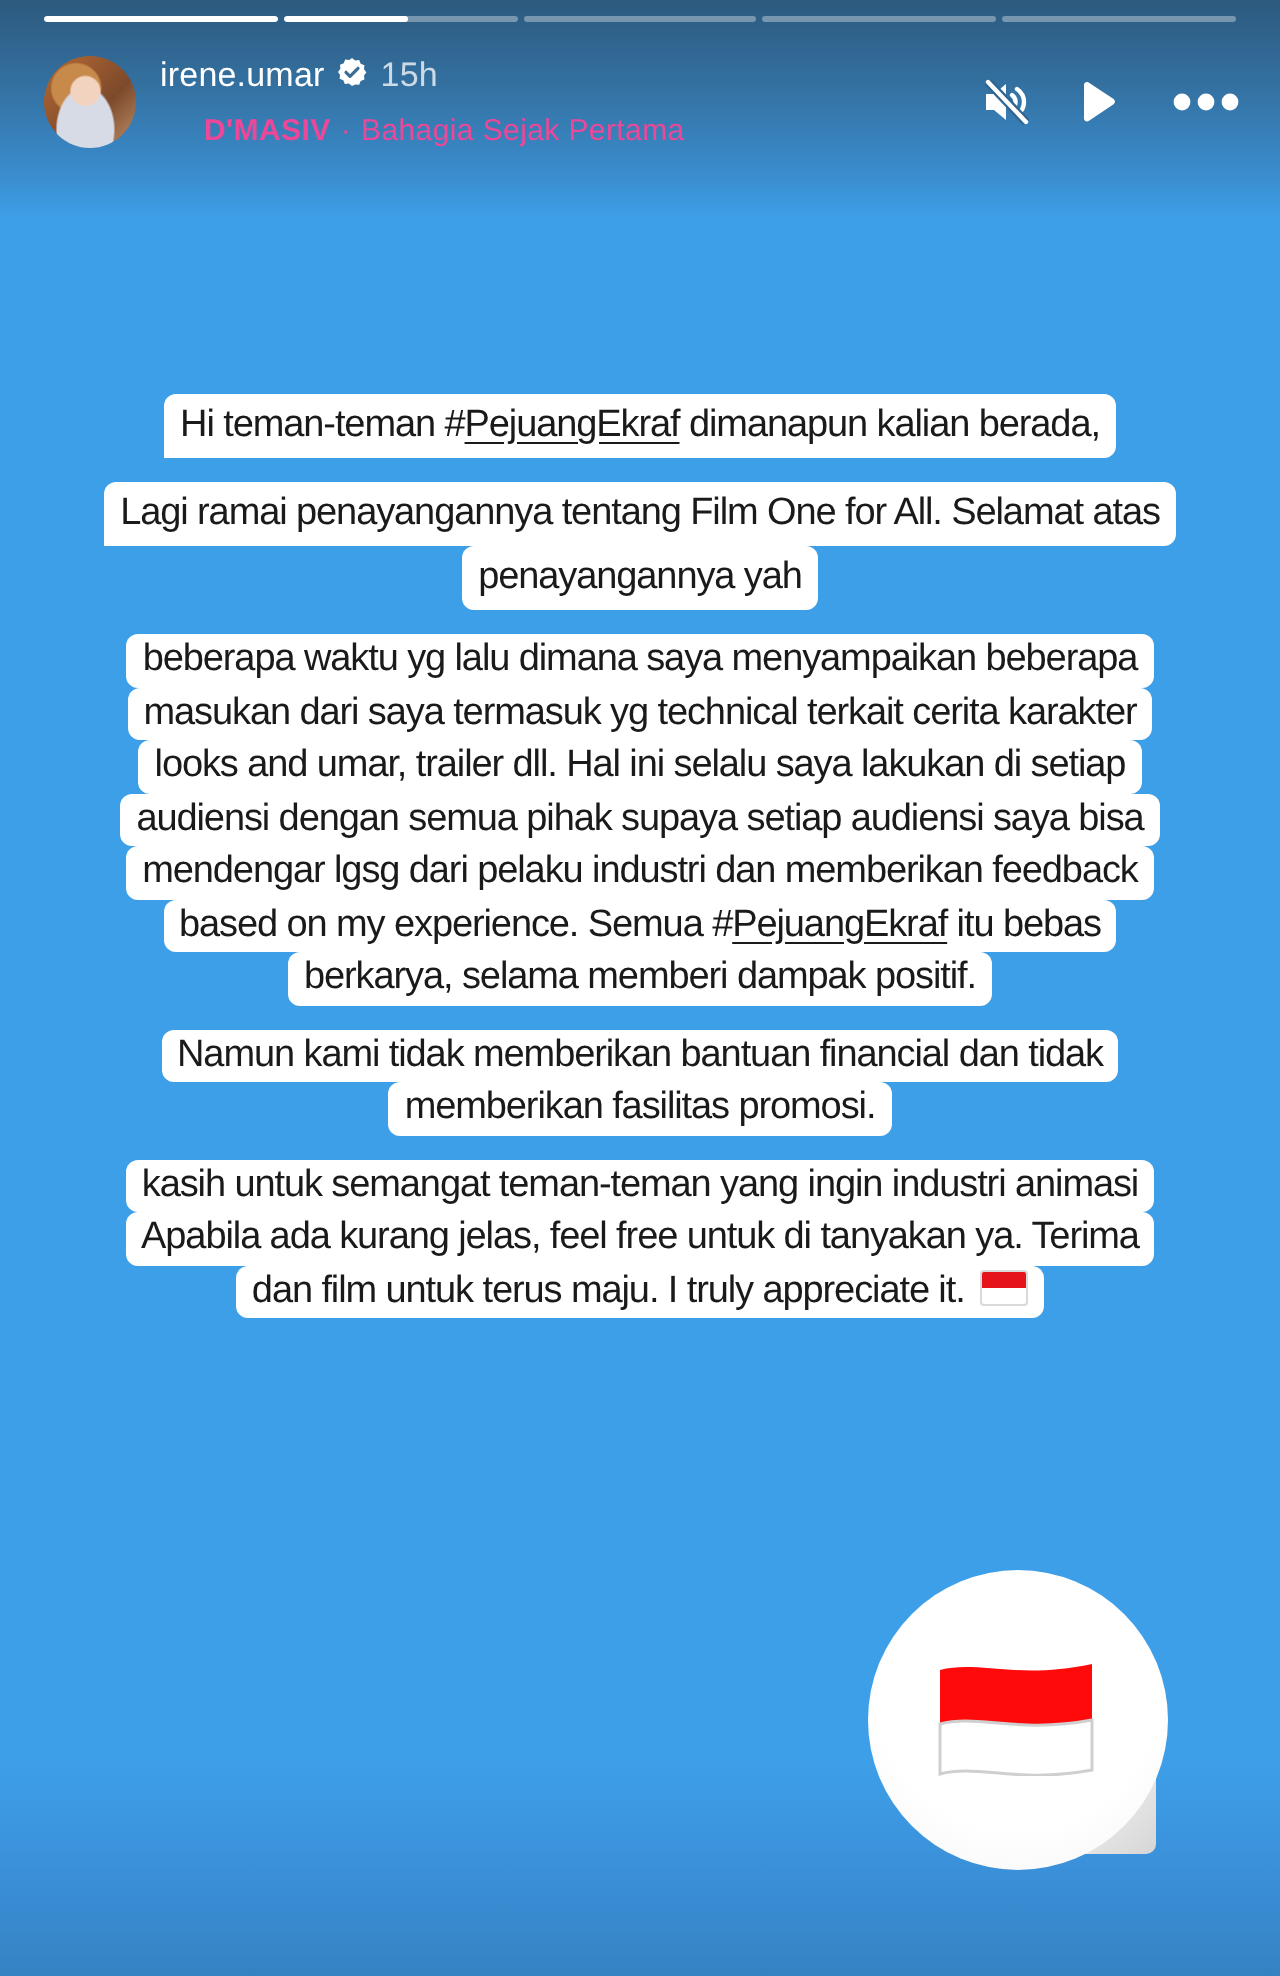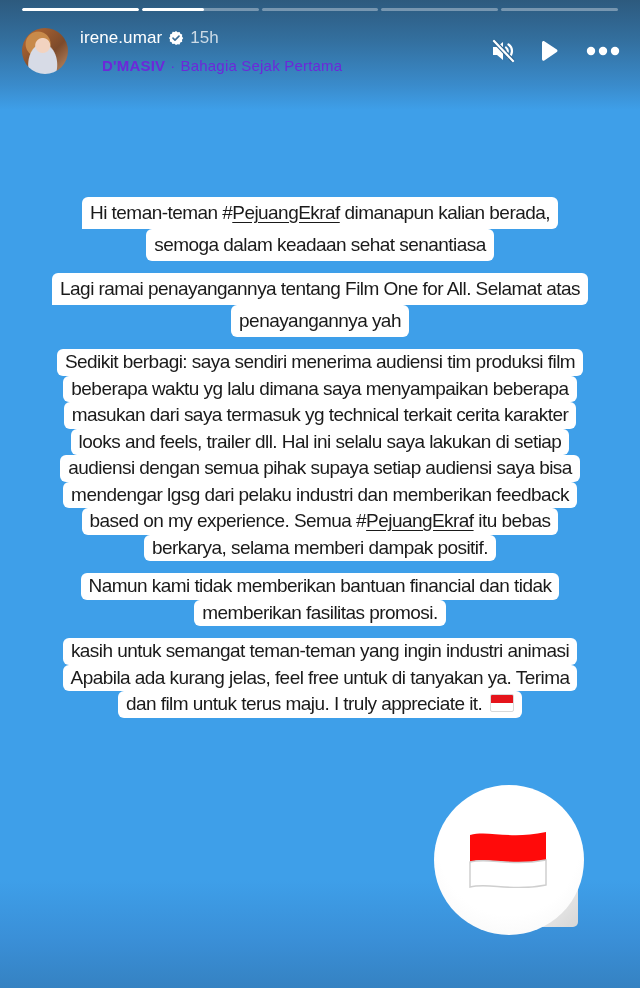--- a/index.html
+++ b/index.html
@@ -29,27 +29,27 @@
     background:
       radial-gradient(circle at 45% 38%, #f2d3c0 0 7px, transparent 8px),
       radial-gradient(ellipse at 45% 80%, #d7dbe6 0 14px, transparent 15px),
       radial-gradient(circle at 35% 35%, #c88a4a 0 12px, transparent 13px),
       linear-gradient(135deg, #b86a33, #7c4a2b 60%, #c0906a);
     overflow: hidden;
   }
   .username {
     position: absolute; left: 58px; top: 3px;
     color: #ffffff; font-size: 17px; font-weight: 500; letter-spacing: 0.1px;
-    display: flex; align-items: center; gap: 6px;
+    display: flex; gap: 6px;
   }
   .verified { width: 16px; height: 16px; display: inline-block; }
   .time { color: rgba(255,255,255,0.75); font-size: 17px; margin-left: 0; }
   .music {
     position: absolute; left: 80px; top: 32px;
-    color: #6d28d9; font-size: 15px; letter-spacing: 0.2px;
+    color: #ec4899; font-size: 15px; letter-spacing: 0.2px;
     display: flex; align-items: center; gap: 5px;
   }
   .music .artist { font-weight: bold; }
   .music .dot { opacity: 0.9; }
 
   .controls {
     position: absolute; right: 20px; top: 13px;
     display: flex; align-items: center;
   }
   .ctl { display: inline-flex; align-items: center; justify-content: center; cursor: pointer; }
@@ -157,33 +157,31 @@
         <circle cx="17" cy="5" r="4.2" fill="#ffffff"></circle>
         <circle cx="29" cy="5" r="4.2" fill="#ffffff"></circle>
       </svg>
     </span>
   </div>
 </div>
 
 <div class="story">
   <div class="block first">
     <div class="line"><span>Hi teman-teman #</span><span class="tag">PejuangEkraf</span><span> dimanapun kalian berada,</span></div>
-    <div class="line">semoga dalam keadaan sehat senantiasa</div>
   </div>
 
   <div class="block first second">
     <div class="line">Lagi ramai penayangannya tentang Film One for All. Selamat atas</div>
     <div class="line">penayangannya yah</div>
   </div>
 
   <div class="block">
-    <div class="line">Sedikit berbagi: saya sendiri menerima audiensi tim produksi film</div>
     <div class="line">beberapa waktu yg lalu dimana saya menyampaikan beberapa</div>
     <div class="line">masukan dari saya termasuk yg technical terkait cerita karakter</div>
-    <div class="line">looks and feels, trailer dll. Hal ini selalu saya lakukan di setiap</div>
+    <div class="line">looks and umar, trailer dll. Hal ini selalu saya lakukan di setiap</div>
     <div class="line">audiensi dengan semua pihak supaya setiap audiensi saya bisa</div>
     <div class="line">mendengar lgsg dari pelaku industri dan memberikan feedback</div>
     <div class="line"><span>based on my experience. Semua #</span><span class="tag">PejuangEkraf</span><span> itu bebas</span></div>
     <div class="line">berkarya, selama memberi dampak positif.</div>
   </div>
 
   <div class="block">
     <div class="line">Namun kami tidak memberikan bantuan financial dan tidak</div>
     <div class="line">memberikan fasilitas promosi.</div>
   </div>

